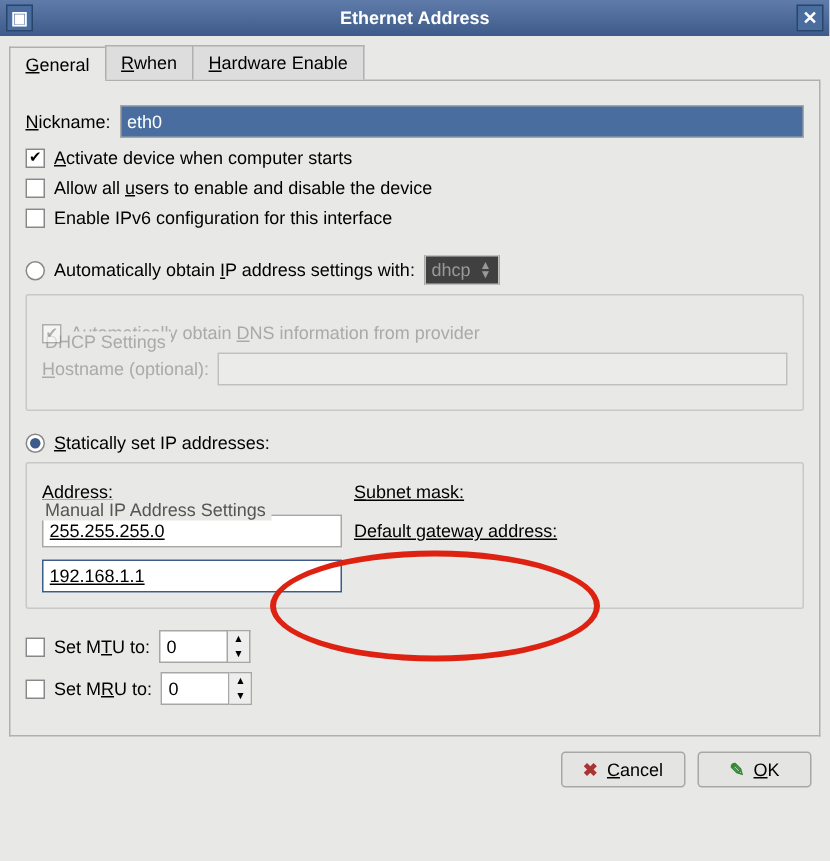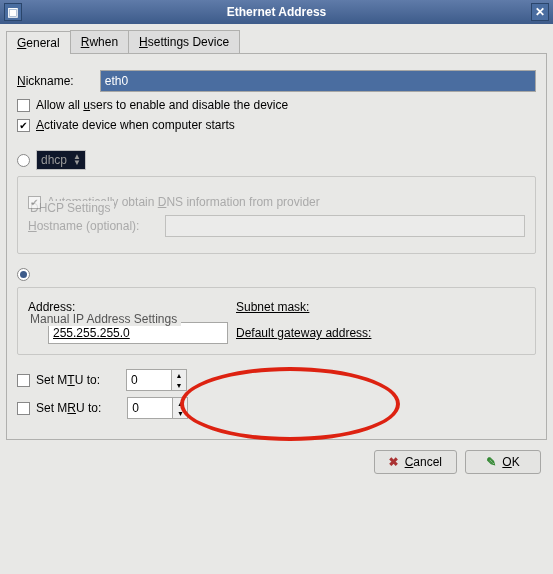--- a/index.html
+++ b/index.html
@@ -9,33 +9,33 @@
   .titlebar .right { position:absolute; right:4px; display:flex; align-items:center; }
   .tb-btn { width:18px; height:18px; background:#4a6da0; border:1px solid #2a456b; color:#fff; display:flex; align-items:center; justify-content:center; font-size:12px; }
   .body { padding:6px; position:relative; }
   .tabs { display:flex; border-bottom:1px solid #b0b0ae; }
   .tab { padding:4px 10px; border:1px solid #b0b0ae; border-bottom:none; background:#ddd; margin-right:-1px; position:relative; color:#000; }
   .tab.active { background:#e8e8e6; top:1px; border-top:1px solid #b0b0ae; }
   .tab .u { color:#000; }
   .panel { border:1px solid #b0b0ae; border-top:none; padding:10px 10px 14px 10px; }
   .row { display:flex; align-items:center; margin:6px 0; gap:6px; }
   .u { text-decoration:underline; }
-  input[type="text"] { border:1px solid #a7a7a5; background:#fff; padding:0 4px; height:22px;margin-left:20px; }
+  input[type="text"] { border:1px solid #a7a7a5; background:#fff; padding:0 4px; height:22px; }
   input[type="text"].selected { background:#4a6da0; color:#fff; }
   .chk { width:13px; height:13px; border:1px solid #888; background:#fff; display:inline-flex; align-items:center; justify-content:center; font-size:10px; }
   .chk.checked::after { content:"✔"; color:#000; }
   .chk.dim { opacity:.5; }
   .chk.dim.checked::after { color:#888; }
   .rad { width:13px; height:13px; border:1px solid #888; background:#fff; border-radius:50%; display:inline-flex; align-items:center; justify-content:center; }
   .rad.on::after { content:""; width:7px; height:7px; border-radius:50%; background:#3d5b8a; }
   .frame { border:1px solid #c8c8c6; border-radius:2px; padding:12px 10px 10px 10px; margin-top:4px; position:relative; }
   .frame-title { position:absolute; top:-8px; left:8px; background:#e8e8e6; padding:0 4px; color:#555;margin-top:32px; }
   .frame.disabled .frame-title, .frame.disabled label, .frame.disabled span { color:#aaa; }
   .frame.disabled input, .frame.disabled .chk { opacity:.6; }
-  .combo { display:inline-flex; align-items:center; border:1px solid #c0c0c0; background:#0f172a; padding:2px 4px; gap:6px; color:#999; }
+  .combo { display:inline-flex; align-items:center; border:1px solid #c0c0c0; background:#404040; padding:2px 4px; gap:6px; color:#999; }
   .spinbtns { display:flex; flex-direction:column; border:1px solid #a7a7a5; border-left:none; }
   .spinbtns div { width:14px; height:10px; font-size:7px; display:flex; align-items:center; justify-content:center; background:#eee; }
   .grid2 { display:grid; grid-template-columns:200px 1fr; gap:8px 8px; align-items:center; }
   .footer { display:flex; justify-content:flex-end; gap:8px; padding:10px 6px; }
   .btn { border:1px solid #a7a7a5; background:#e4e4e2; padding:4px 14px; display:inline-flex; align-items:center; gap:6px; border-radius:3px; min-width:76px; justify-content:center; }
   .ellipse { position:absolute; border:4px solid #d21; border-radius:50%; pointer-events:none; }
 </style>
 </head>
 <body>
 
@@ -46,43 +46,48 @@
   <span>Ethernet Address</span>
   <div class="right">
     <div class="tb-btn">✕</div>
   </div>
 </div>
 
 <div class="body">
   <div class="tabs">
     <div class="tab active"><span class="u">G</span><span>eneral</span></div>
     <div class="tab"><span class="u">R</span><span>when</span></div>
-    <div class="tab"><span class="u">H</span><span>settings Device</span></div>
+    <div class="tab"><span class="u">H</span><span>ardware Enable</span></div>
   </div>
 
   <div class="panel">
 
     <div class="row">
       <label><span class="u">N</span>ickname:</label>
       <input type="text" class="selected" style="flex: 1 1 0%;" value="eth0">
     </div>
 
     <div class="row">
+      <span class="chk checked"></span>
+      <label><span class="u">A</span>ctivate device when computer starts</label>
+    </div>
+    <div class="row">
       <span class="chk"></span>
       <label>Allow all <span class="u">u</span>sers to enable and disable the device</label>
     </div>
     <div class="row">
-      <span class="chk checked"></span>
-      <label><span class="u">A</span>ctivate device when computer starts</label>
+      <span class="chk"></span>
+      <label>Enable IPv6 configuration for this interface</label>
     </div>
 
     <div style="height:6px"></div>
 
     <div class="row">
       <span class="rad"></span>
+      <label>Automatically obtain <span class="u">I</span>P address settings with:</label>
       <div class="combo">
         <span>dhcp</span>
         <span style="font-size:8px;line-height:6px;">▲<br>▼</span>
       </div>
     </div>
 
     <div class="frame disabled">
       <span class="frame-title">DHCP Settings</span>
       <div class="row">
         <span class="chk dim checked"></span>
@@ -91,29 +96,31 @@
       <div class="row">
         <label><span class="u">H</span>ostname (optional):</label>
         <input type="text" style="flex: 1 1 0%; background: rgb(238, 238, 238);" disabled="" value="">
       </div>
     </div>
 
     <div style="height:8px"></div>
 
     <div class="row">
       <span class="rad on"></span>
+      <label><span class="u">S</span>tatically set IP addresses:</label>
     </div>
 
     <div class="frame" style="position:relative;text-decoration:underline;">
       <span class="frame-title">Manual IP Address Settings</span>
       <div class="grid2">
         <label><span class="u">A</span>ddress:</label>
         <label><span class="u">S</span>ubnet mask:</label>
         <input type="text" value="255.255.255.0" style="">
         <label>Default <span class="u">g</span>ateway address:</label>
+        <input type="text" style="border: 1px solid rgb(61, 91, 138);" value="192.168.1.1">
       </div>
     </div>
 
     <div style="height:8px"></div>
 
     <div class="row">
       <span class="chk"></span>
       <label>Set M<span class="u">T</span>U to:</label>
       <div style="display:flex;">
         <input type="text" style="width: 46px;" value="0">

